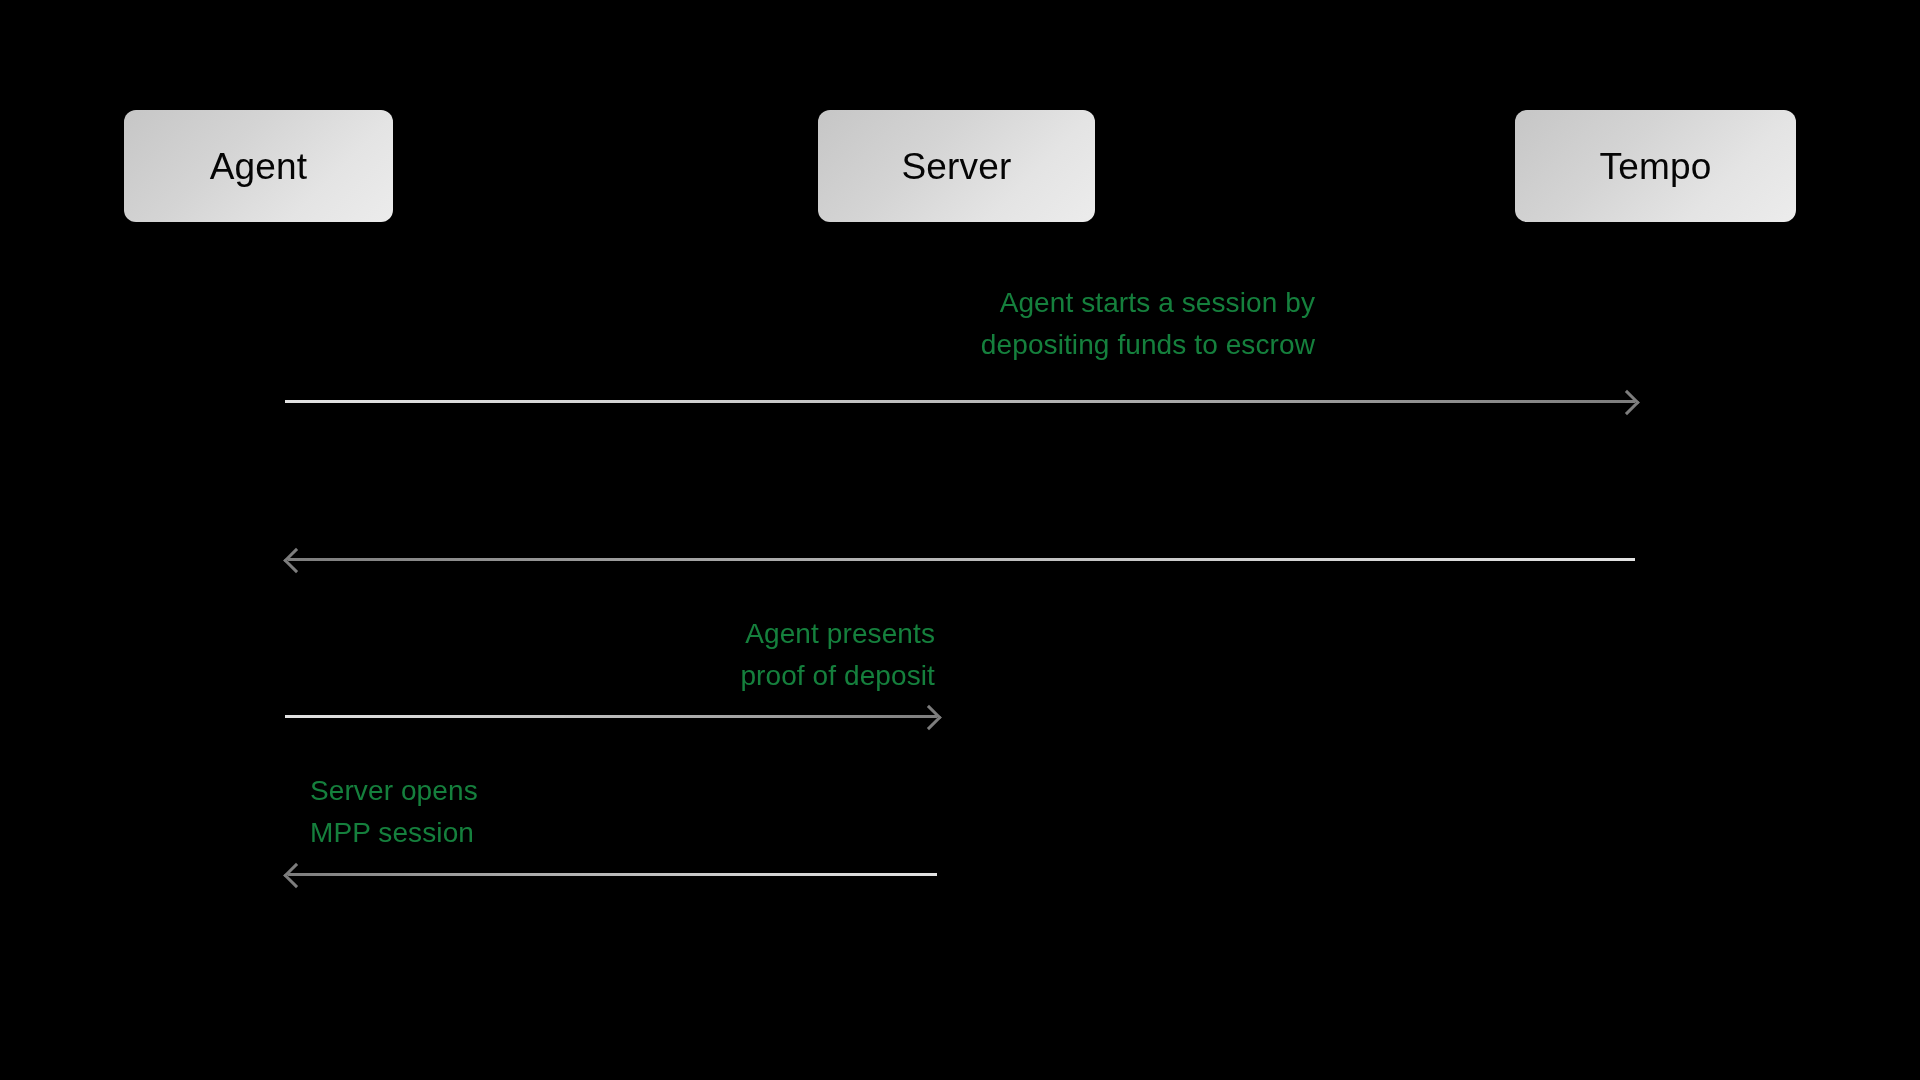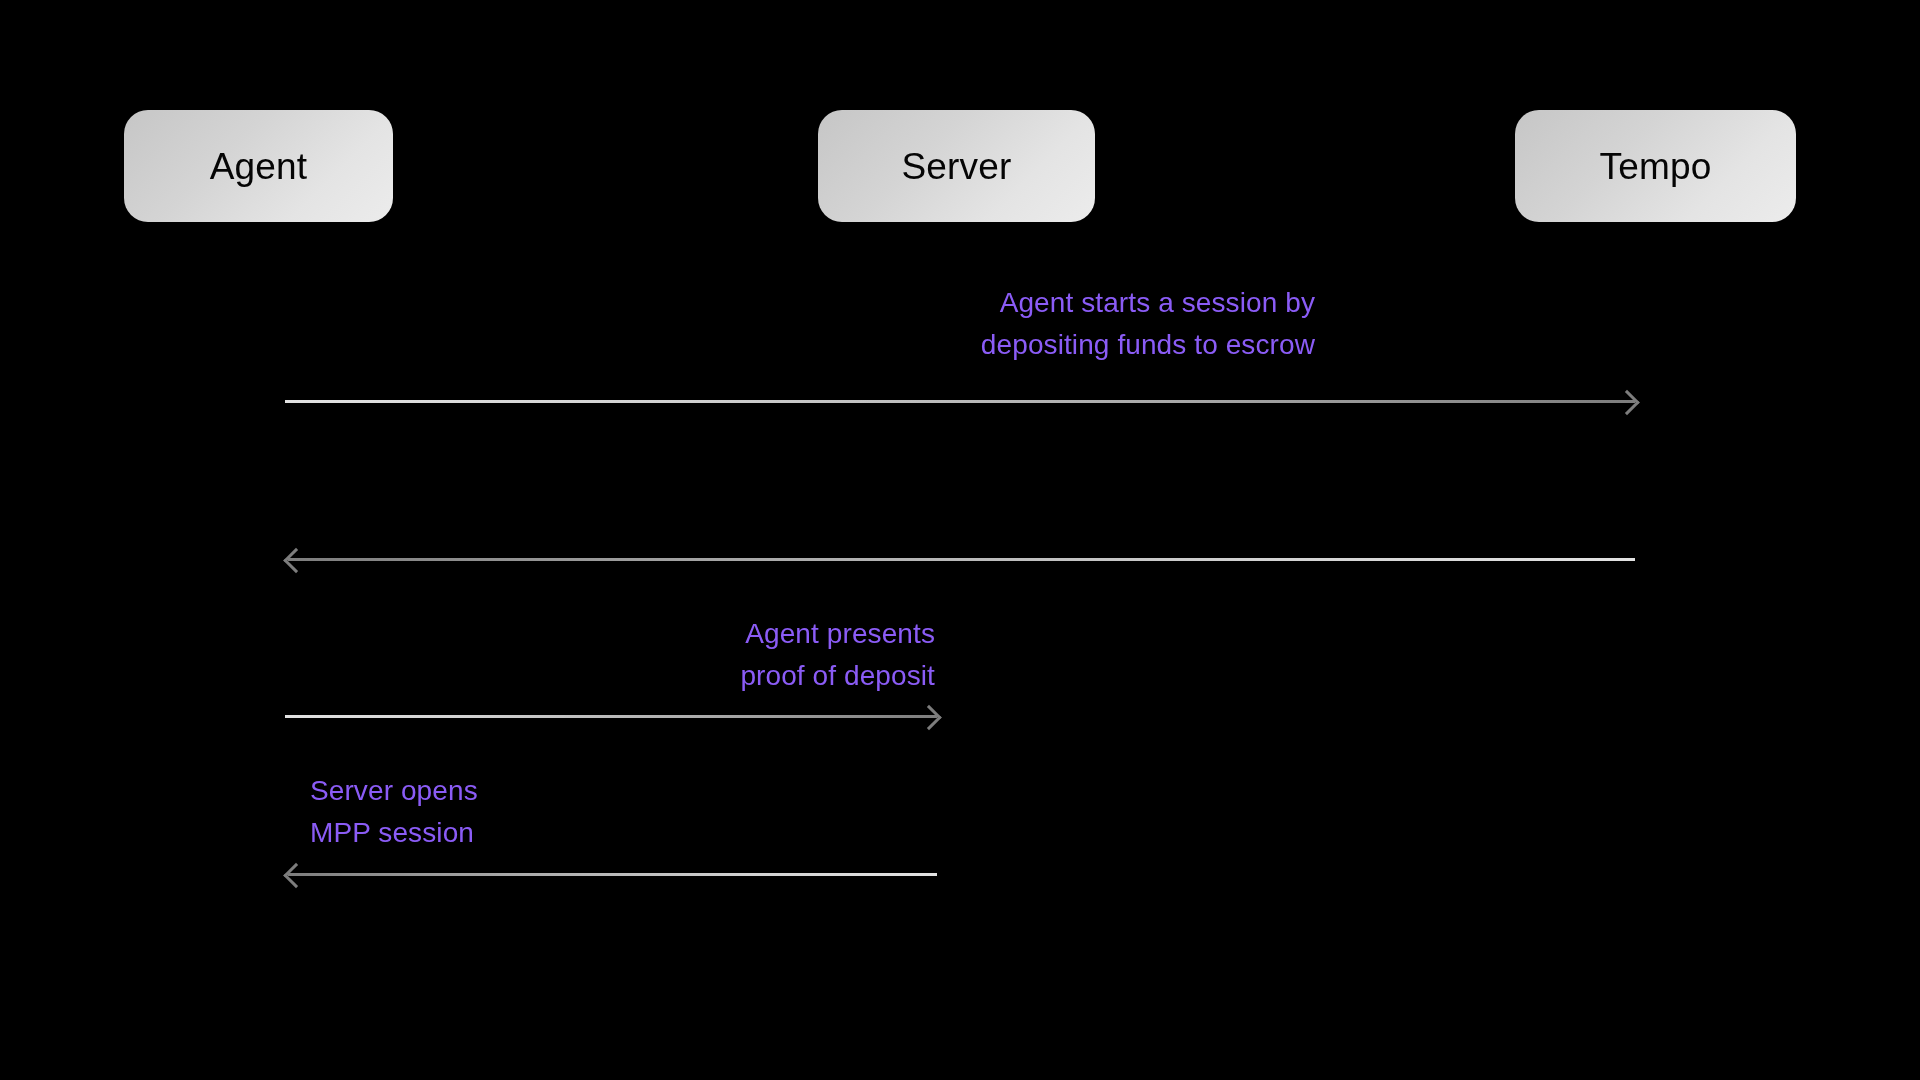--- a/index.html
+++ b/index.html
@@ -19,21 +19,21 @@
     position: relative;
     width: 1920px;
     height: 1080px;
     background: #000000;
   }
 
   
   .participant {
     position: absolute;
     height: 112px;
-    border-radius: 24px;
+    border-radius: 12px;
     background: linear-gradient(135deg, #c6c6c6 0%, #d4d4d4 38%, #e4e4e4 72%, #ececec 100%);
     display: flex;
     align-items: center;
     justify-content: center;
     box-sizing: border-box;
   }
   .participant .plabel {
     font-size: 37px;
     line-height: 1;
     color: #050505;
@@ -43,21 +43,21 @@
   }
 
   #p-agent  { left: 124px;  width: 269px; top: 110px; }
   #p-server { left: 818px;  width: 277px; top: 110px; }
   #p-tempo  { left: 1515px; width: 281px; top: 110px; }
 
   .msg-label {
     position: absolute;
     font-size: 28px;
     line-height: 42px;
-    color: #8b5cf6;
+    color: #15803d;
     white-space: pre-line;
     letter-spacing: 0.1px;
   }
   .msg-label.right  { text-align: right; }
   .msg-label.left   { text-align: left; }
 
   
   .arrow {
     position: absolute;
     height: 14px;

